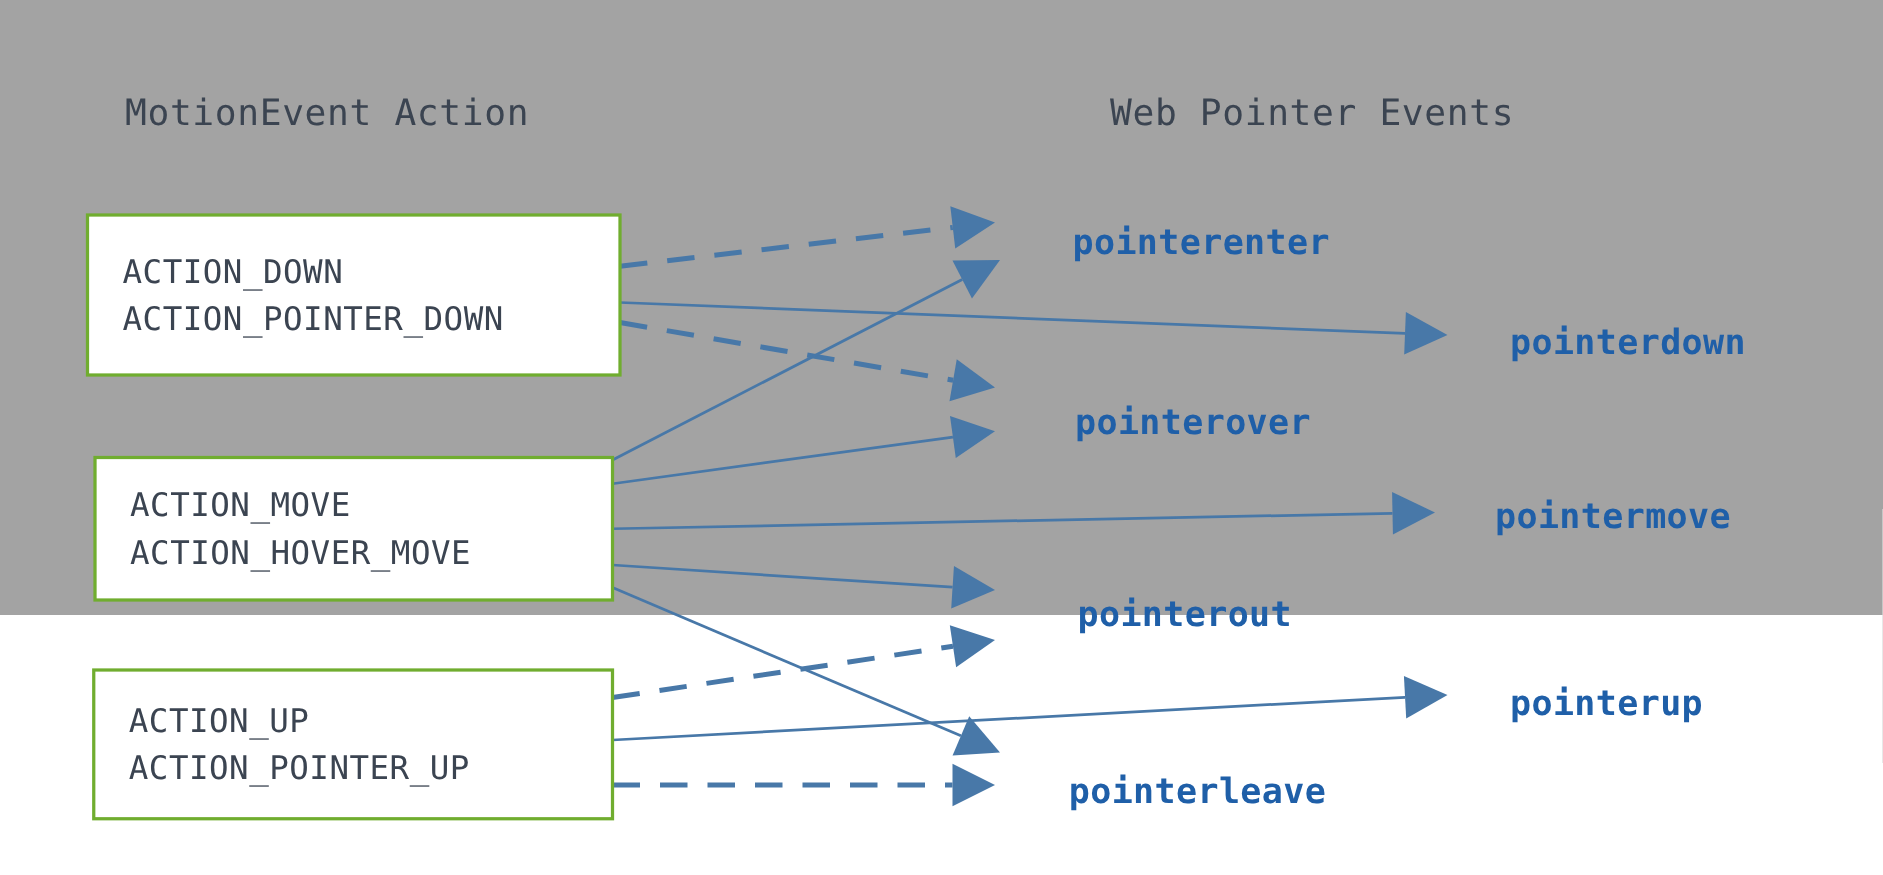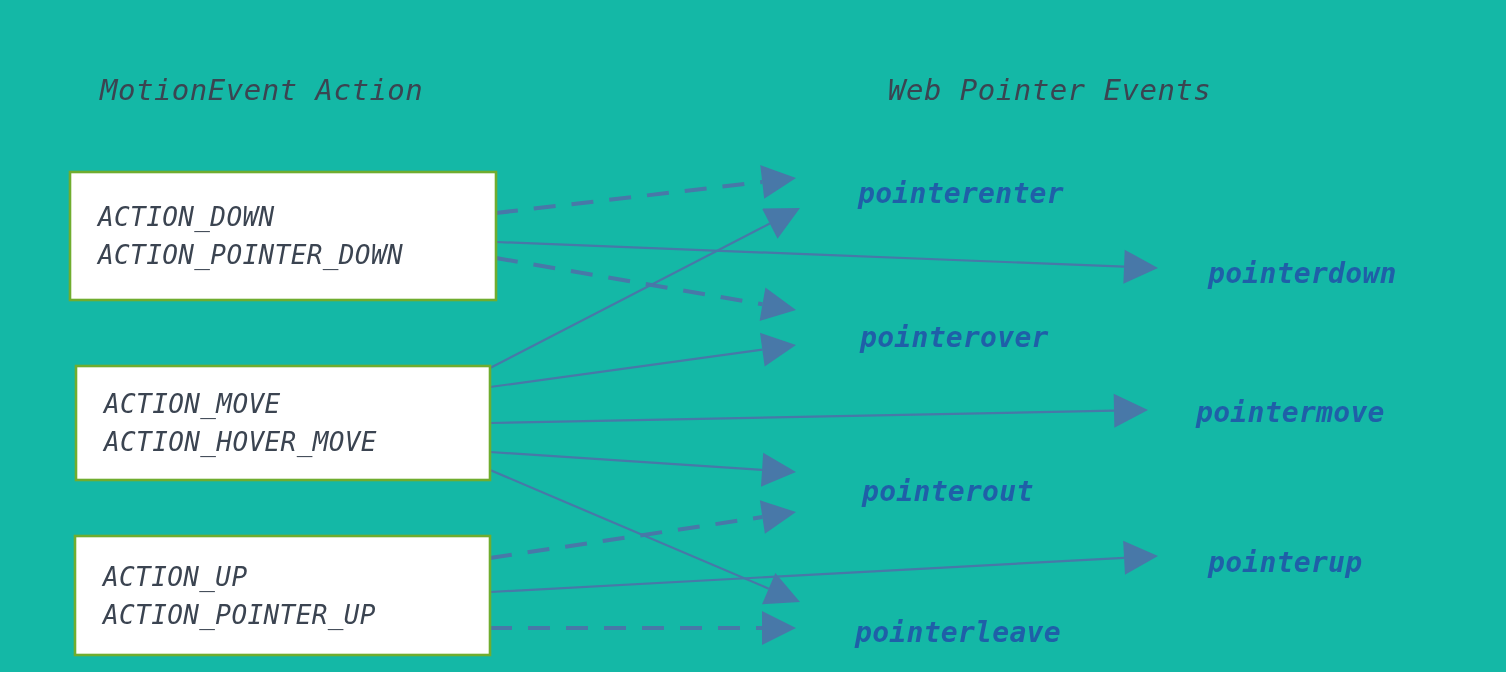--- a/index.html
+++ b/index.html
@@ -10,23 +10,22 @@
   body {
     width: 1506px;
     height: 700px;
     font-family: "DejaVu Sans Mono", "Liberation Mono", monospace;
     overflow: hidden;
     position: relative;
   }
   #diagram-root {
     position: relative;
     width: 1506px;
-    height: 672px;
-    background: #14b8a6;
-    font-style: italic;
+    height: 492px;
+    background: #a3a3a3;
   }
   svg#diagram-svg {
     position: absolute;
     left: 0;
     top: 0;
     width: 1506px;
     height: 700px;
   }
   .col-header {
     font-family: "DejaVu Sans Mono", "Liberation Mono", monospace;

